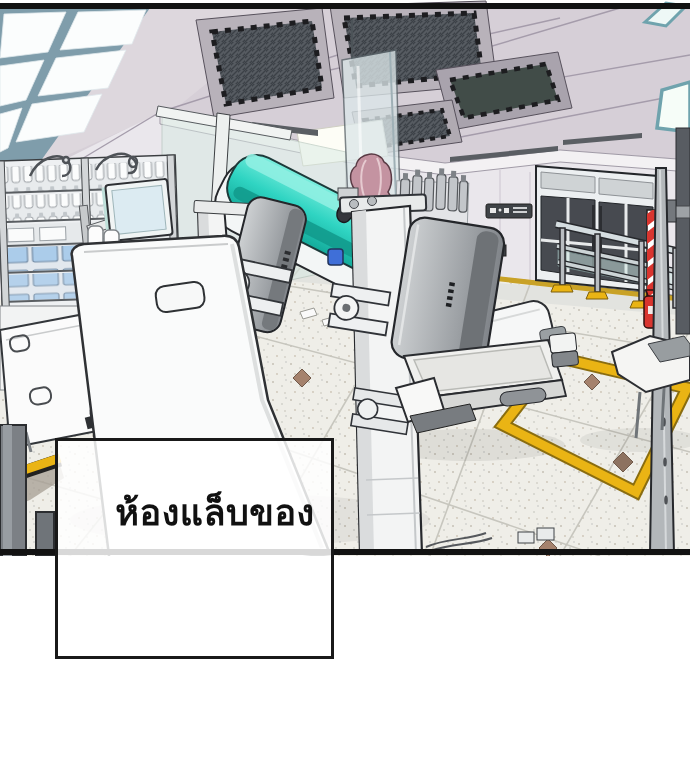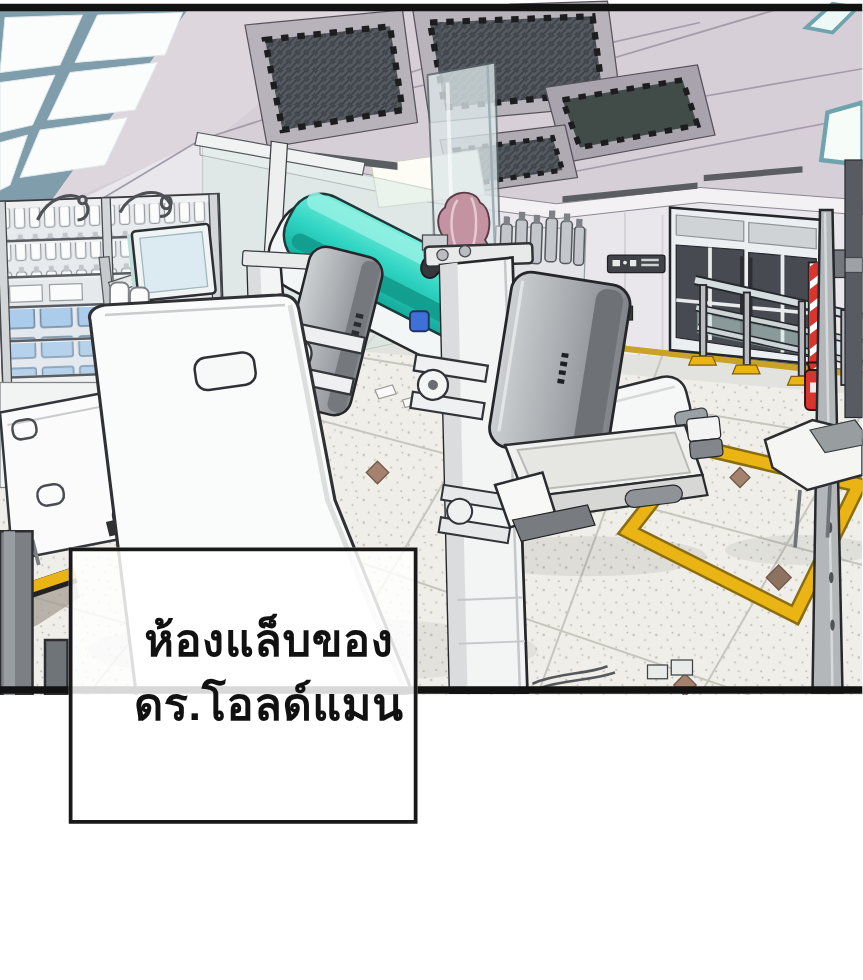--- a/index.html
+++ b/index.html
@@ -479,14 +479,13 @@
   <rect x="537" y="528" width="17" height="12" fill="#e9ebeb" stroke="#3f4246"></rect>
 </g>
 
 <rect x="0" y="3" width="690" height="6" fill="#121212"></rect>
 <rect x="0" y="549" width="690" height="6" fill="#121212"></rect>
 </svg>
 </div>
 
 <div id="caption-box">
   <div class="cap-line">ห้องแล็บของ</div>
-  <div class="cap-line">ดร.โอลด์แมน</div>
 </div>
 
 </body></html>

